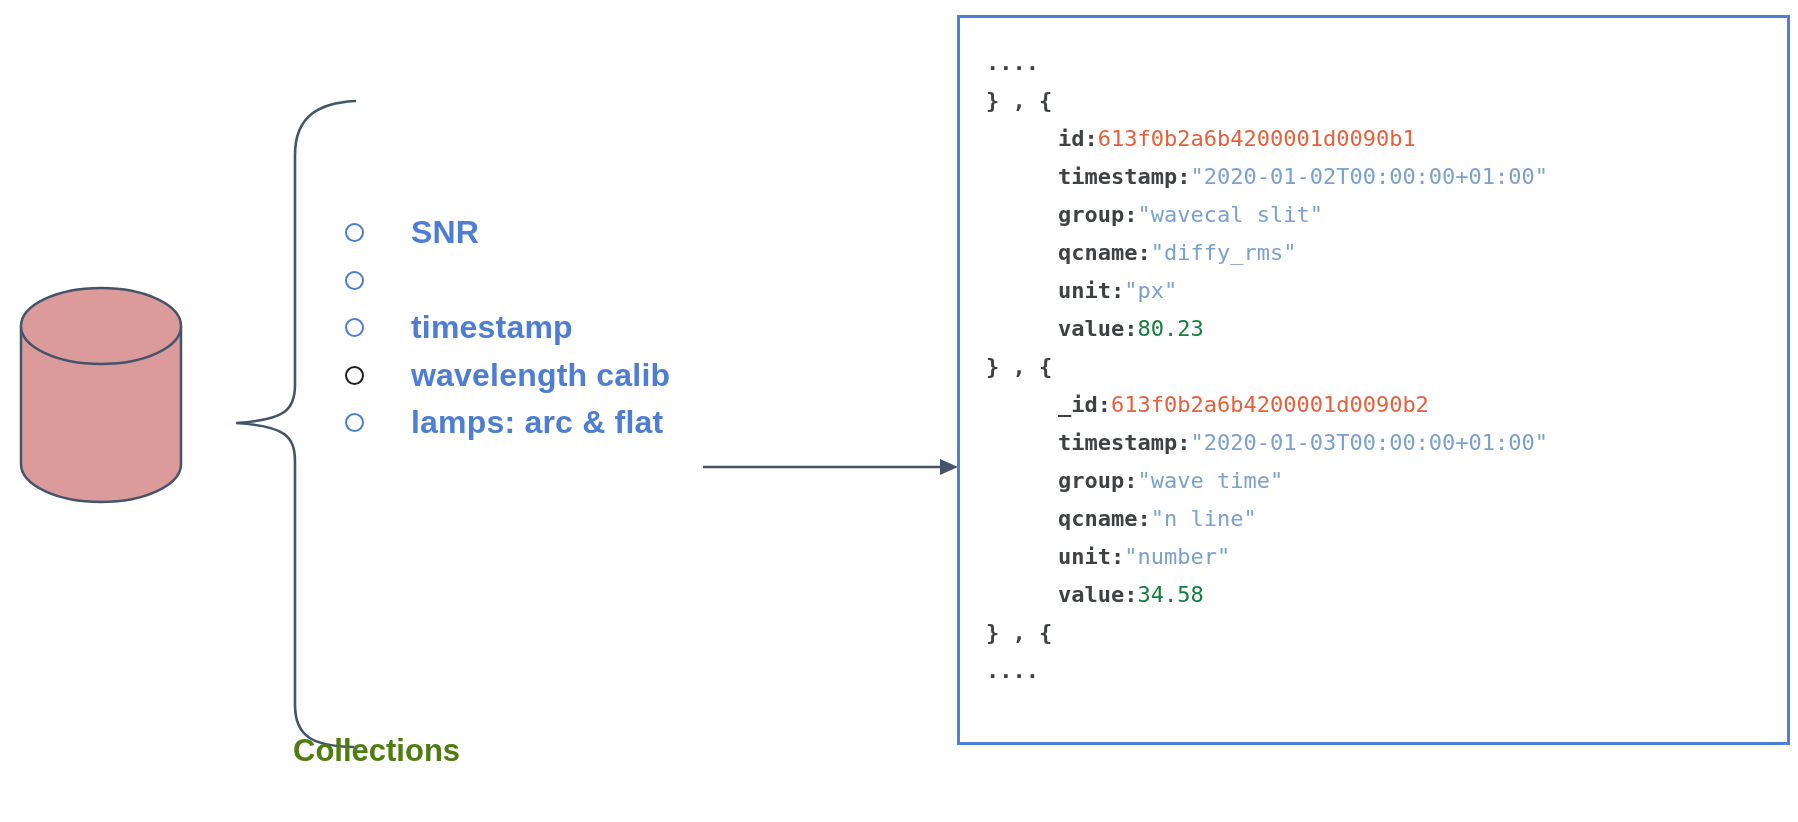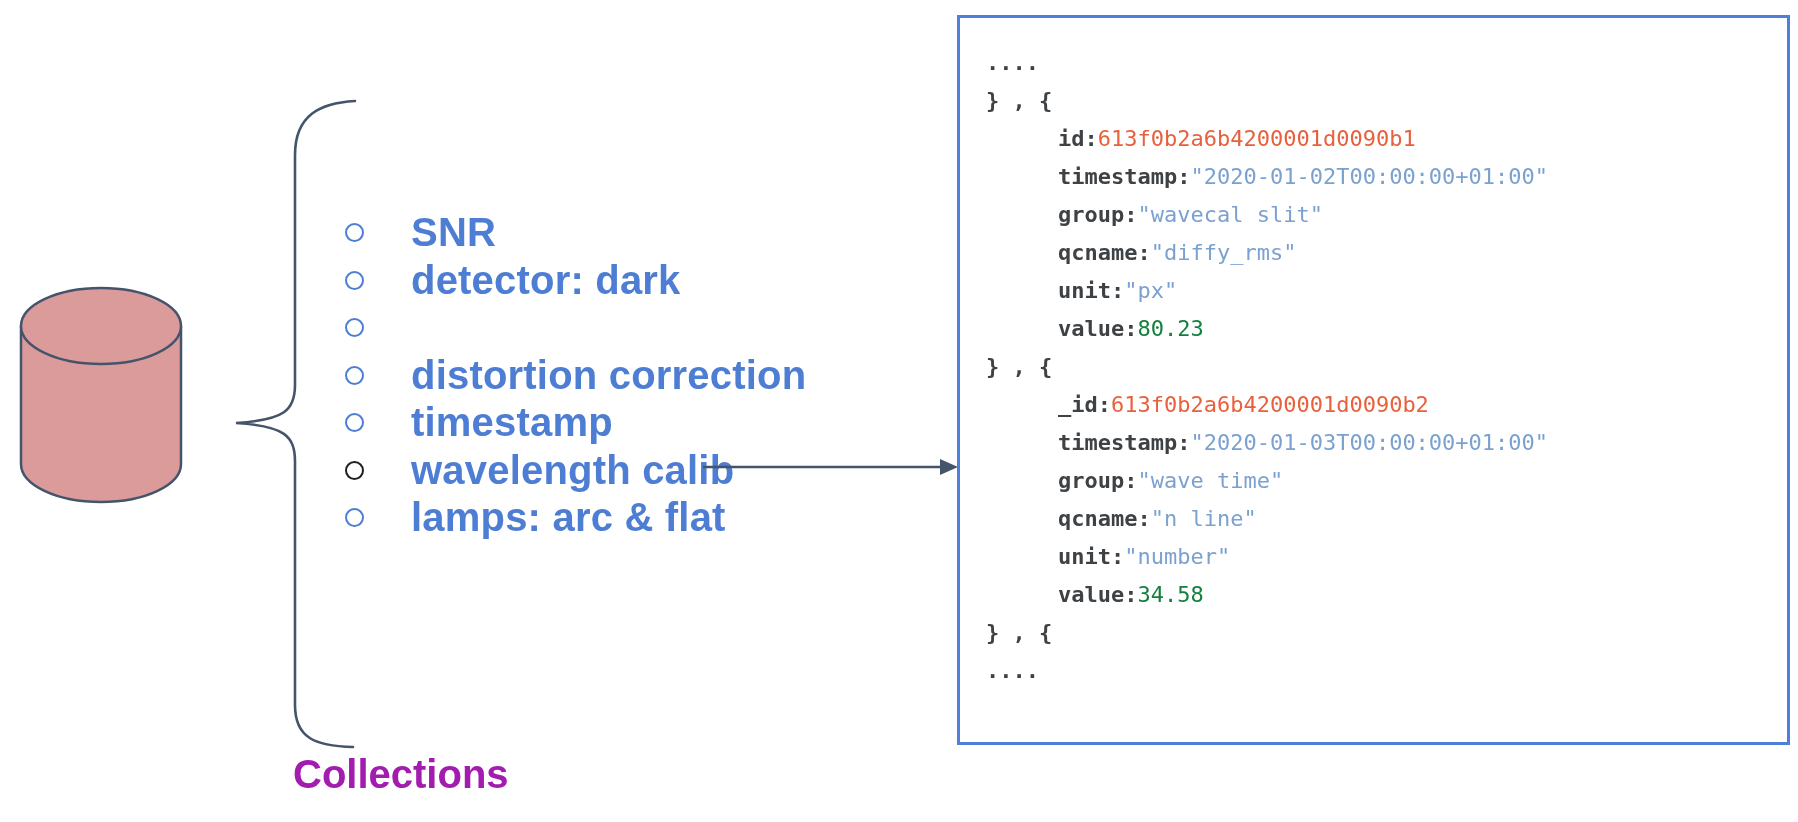--- a/index.html
+++ b/index.html
@@ -19,28 +19,28 @@
   .list-item{
     display:flex;align-items:center;height:47.5px;
   }
   .bullet{
     width:15px;height:15px;border-radius:50%;
     border:2.5px solid #4d7ed3;background:transparent;
     margin-right:47px;flex:0 0 auto;
   }
   .bullet.black{border-color:#1f1f1f;}
   .label{
-    font-size:40px;font-weight:bold;color:#4d7ed3;
+    font-size:32px;font-weight:bold;color:#4d7ed3;
     white-space:nowrap;letter-spacing:0.2px;
   }
 
   
   #collections-caption{
-    position:absolute;left:293px;top:752px;
-    font-size:40px;font-weight:bold;color:#a21caf;
+    position:absolute;left:293px;top:733px;
+    font-size:31px;font-weight:bold;color:#4d7c0f;
   }
 
   
   #code-panel{
     position:absolute;left:957px;top:15px;
     width:833px;height:730px;
     border:3px solid #4e7fd9;
     box-sizing:border-box;
     background:#ffffff;
   }
@@ -72,28 +72,20 @@
     <path d="M130 11 C95 13 70 25 70 65 L70 295 C70 320 60 330 11 333 C60 336 70 346 70 372 L70 615 C70 648 90 656 128 657" fill="none" stroke="#44546a" stroke-width="2.6" stroke-linecap="round"></path>
   </svg>
 
   <div id="collections-list">
       <div class="list-item">
         <span class="bullet"></span>
         <span class="label">SNR</span>
       </div>
       <div class="list-item">
         <span class="bullet"></span>
-        <span class="label">detector: dark</span>
-      </div>
-      <div class="list-item">
-        <span class="bullet"></span>
-      </div>
-      <div class="list-item">
-        <span class="bullet"></span>
-        <span class="label">distortion correction</span>
       </div>
       <div class="list-item">
         <span class="bullet"></span>
         <span class="label">timestamp</span>
       </div>
       <div class="list-item">
         <span class="bullet black"></span>
         <span class="label">wavelength calib</span>
       </div>
       <div class="list-item">

